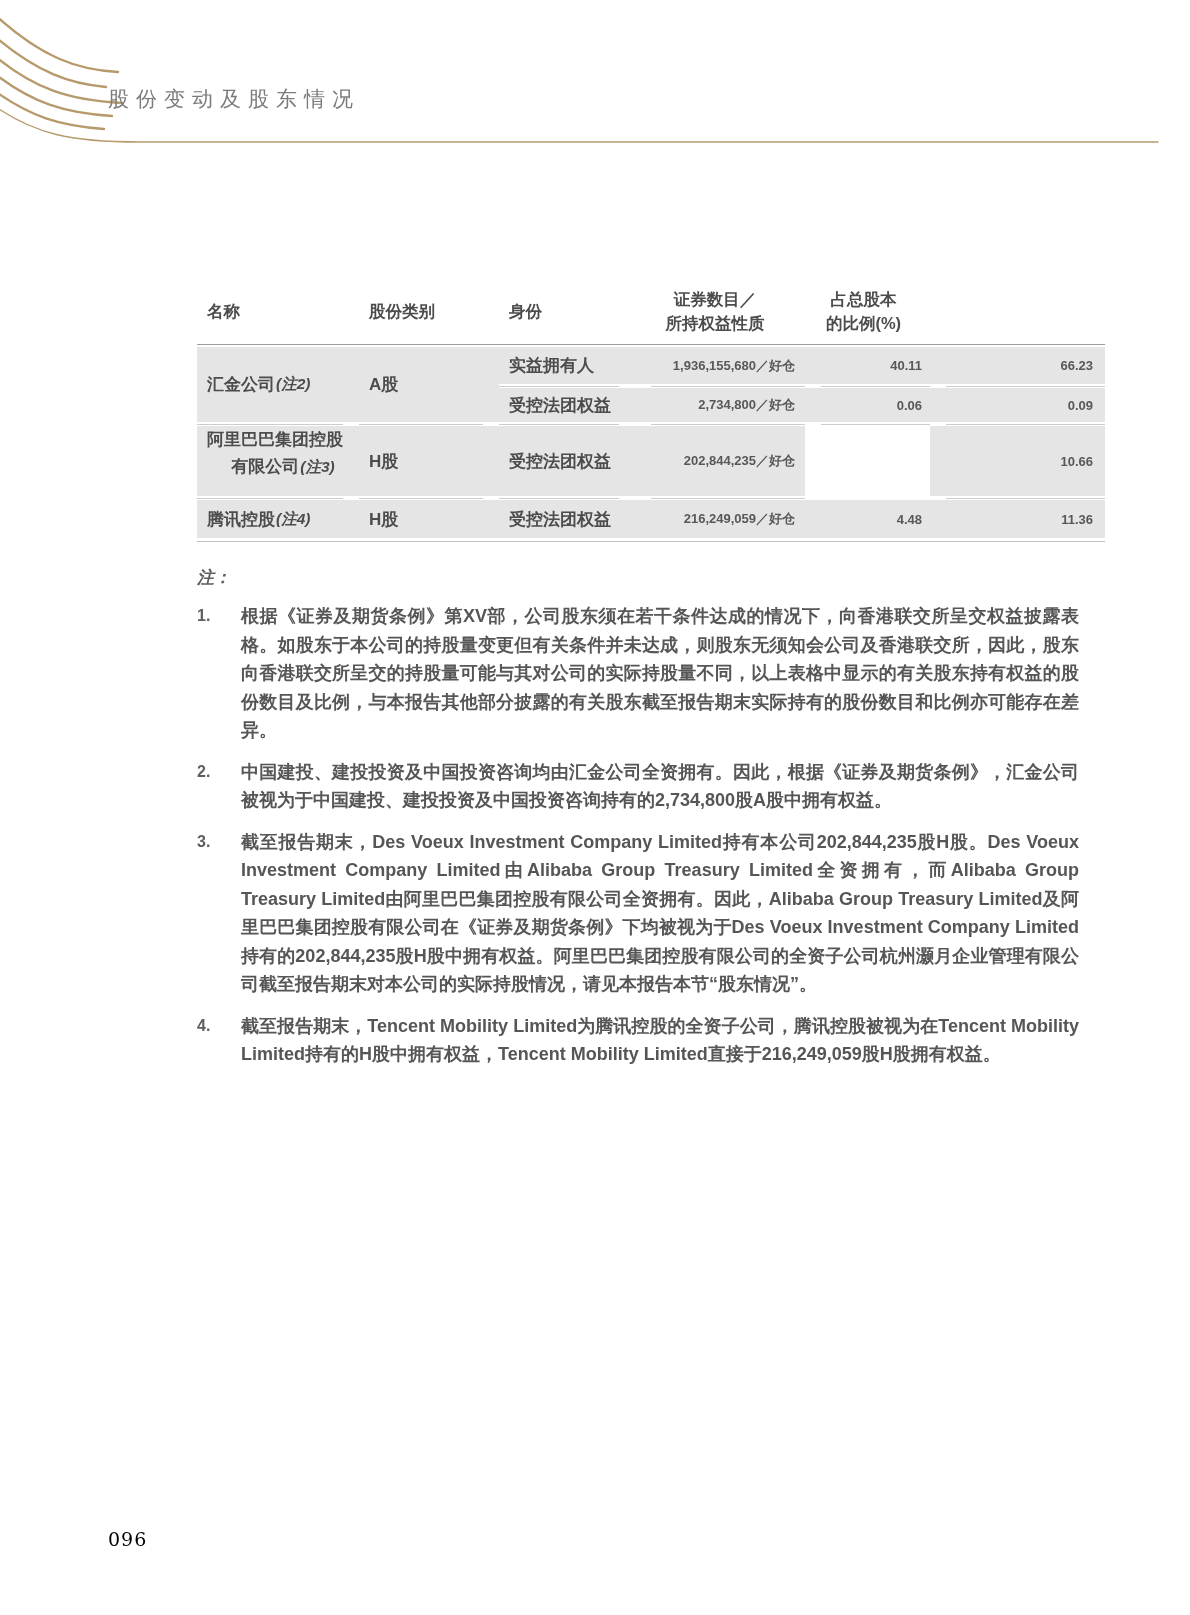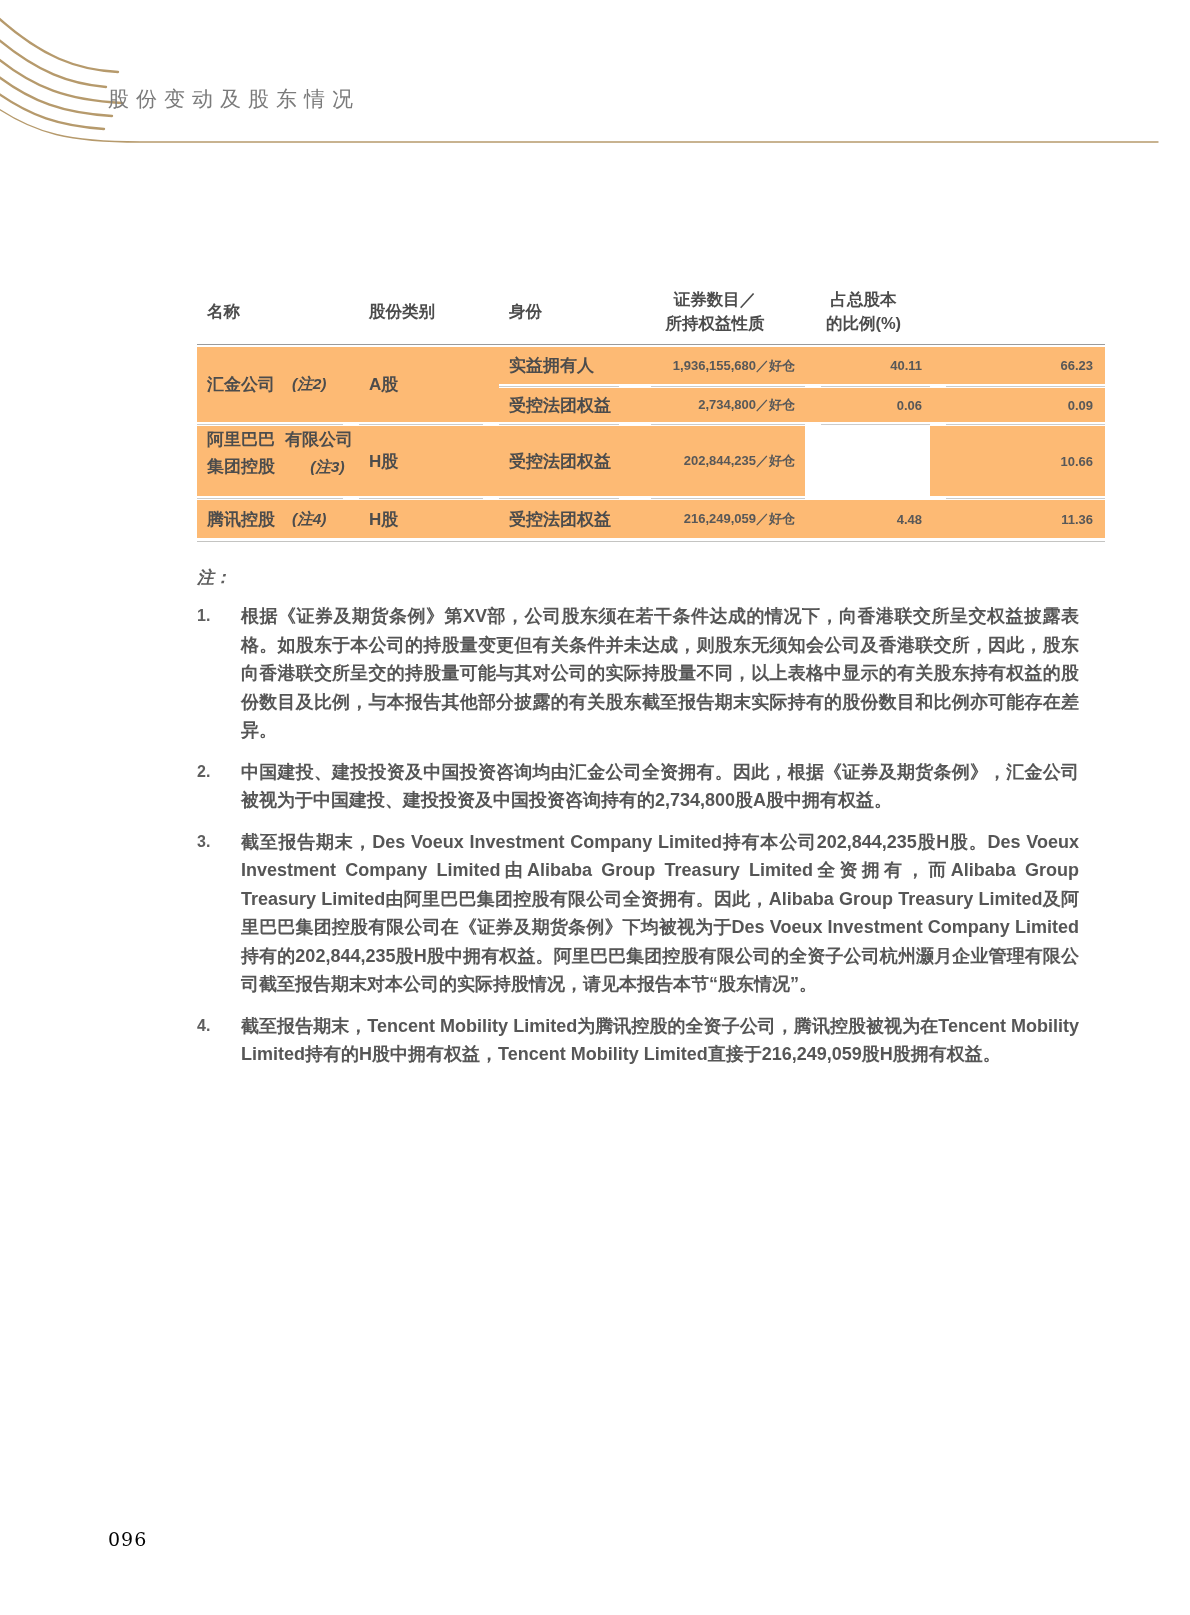--- a/index.html
+++ b/index.html
@@ -24,40 +24,40 @@
   .hcell.h-right { align-items:center; padding-left:0; }
   .pr10 { padding-right:10px; } .pr8 { padding-right:8px; } .pr12 { padding-right:12px; }
 
   .tbody { border-bottom:1px solid #c4c4c2; padding-top:2px; }
   .trow { position:relative; margin-bottom:4px; }
   .trow:last-child { margin-bottom:3px; }
   .trow1 { grid-template-rows:37px 4px 34px; }
   .trow2 { grid-template-rows:70px; }
   .trow3 { grid-template-rows:38px; }
 
-  .cell { position:relative; display:flex; align-items:center; background:#fdba74;
+  .cell { position:relative; display:flex; align-items:center; background:#e5e5e5;
     font-size:17px; color:#4c4c4c; }
   .cell.left { padding-left:10px; }
   .cell.num { justify-content:flex-end; font-size:13px; color:#585858; }
-  .cell .ref { font-style:italic; font-size:15.5px; margin-left:17px; }
+  .cell .ref { font-style:italic; font-size:15.5px; margin-left:1px; }
 
   .span-rows { grid-row:1 / 4; }
   .r1 { grid-row:1; } .r3 { grid-row:3; }
   .c1{grid-column:1} .c2{grid-column:2} .c3{grid-column:3}
   .c4{grid-column:4} .c5{grid-column:5} .c6{grid-column:6}
 
   
   .seg::after { content:""; position:absolute; height:1px; background:#cccccb;
     bottom:-3px; left:0; right:16px; }
   .seg.segR::after { left:16px; right:0; }
   .subsep::after { content:""; position:absolute; height:1px; background:#cccccb;
     bottom:-2.5px; left:0; right:16px; }
   .subsep.segR::after { left:16px; right:0; }
 
-  .name-2line { flex-direction:row; justify-content:flex-start; align-items:flex-start; line-height:27px; }
+  .name-2line { flex-direction:column; justify-content:flex-start; align-items:flex-start; line-height:27px; }
   .name-2line .l2 { width:100%; text-align:center; }
 
   
   .notes { margin-top:24px; width:882px; color:#565656; }
   .notes-label { font-style:italic; font-size:17px; color:#5e5e5e; margin-bottom:13px; }
   .note { display:flex; margin-bottom:13px; }
   .note-num { width:44px; flex:0 0 44px; font-size:16px; line-height:28.5px; color:#5e5e5e; }
   .note-text { flex:1; font-size:18px; line-height:28.5px; text-align:justify; }
 
   

